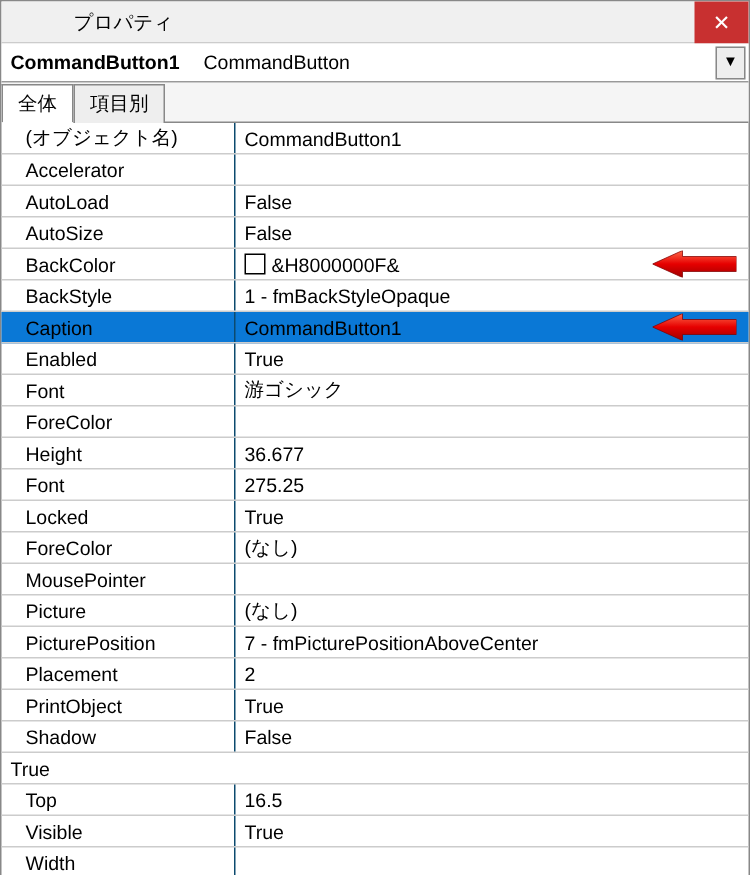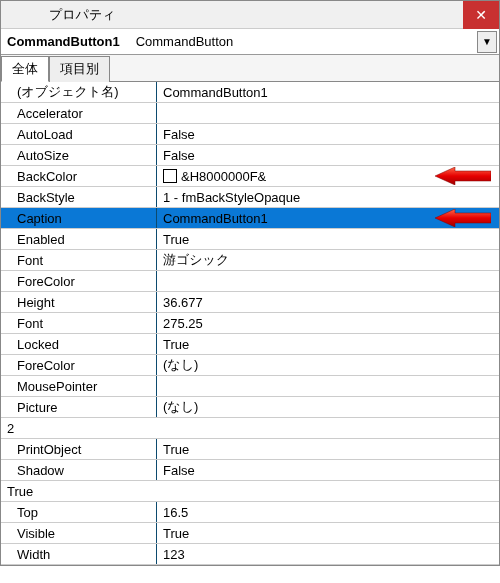--- a/index.html
+++ b/index.html
@@ -161,20 +161,27 @@
       <div class="row">
         <div class="cell-name">MousePointer</div>
       </div>
       <div class="row">
         <div class="cell-name">Picture</div>
         <div class="cell-value">
           <span>(なし)</span>
         </div>
       </div>
       <div class="row">
+        <div class="cell-name">PicturePosition</div>
+        <div class="cell-value">
+          <span>7 - fmPicturePositionAboveCenter</span>
+        </div>
+      </div>
+      <div class="row">
+        <div class="cell-name">Placement</div>
         <div class="cell-value">
           <span>2</span>
         </div>
       </div>
       <div class="row">
         <div class="cell-name">PrintObject</div>
         <div class="cell-value">
           <span>True</span>
         </div>
       </div>
@@ -196,18 +203,15 @@
         </div>
       </div>
       <div class="row">
         <div class="cell-name">Visible</div>
         <div class="cell-value">
           <span>True</span>
         </div>
       </div>
       <div class="row">
         <div class="cell-name">Width</div>
-        <div class="cell-value">
-          <span>123</span>
-        </div>
       </div>
     </div>
 </div>
 
 </body></html>

